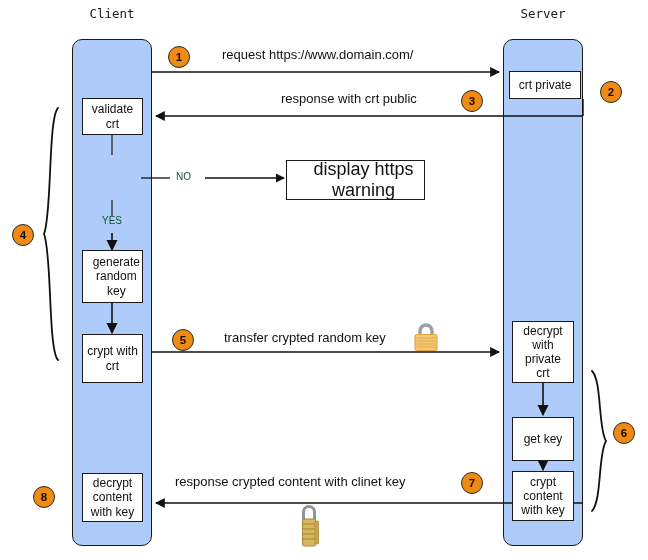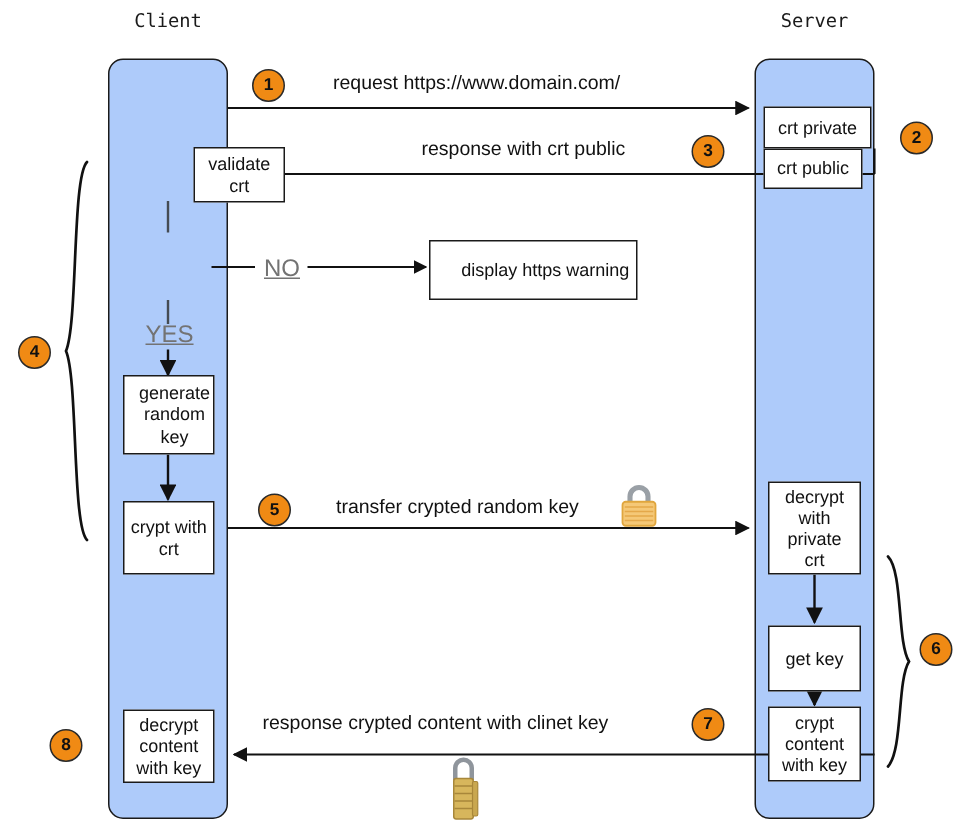--- a/index.html
+++ b/index.html
@@ -74,24 +74,23 @@
     box-sizing: border-box;
   }
   .msg-label {
     position: absolute;
     font-size: 13px;
     color: #111111;
     white-space: nowrap;
   }
   .small-label {
     position: absolute;
-    font-size: 16px;
-    color: #737373;
+    font-size: 10px;
+    color: #14532d;
     white-space: nowrap;
-    text-decoration: underline;
   }
   svg.overlay {
     position: absolute;
     left: 0; top: 0;
     width: 648px;
     height: 560px;
     pointer-events: none;
   }
   .pad-wrap { position: absolute; }
 </style>
@@ -139,21 +138,21 @@
     <path d="M 58 108 C 48 118, 52 215, 44 234 C 52 253, 48 350, 58 360" stroke="#111111" stroke-width="1.8" fill="none" stroke-linecap="round"></path>
 
     <path d="M 592 371 C 602 381, 598 428, 606 441 C 598 454, 602 500, 592 511" stroke="#111111" stroke-width="1.8" fill="none" stroke-linecap="round"></path>
   </svg>
 
   <div class="msg-label" style="left:281px; top:91px;">response with crt public</div>
   <div class="msg-label" style="left:222px; top:47px;">request https://www.domain.com/</div>
   <div class="msg-label" style="left:224px; top:330px;">transfer crypted random key</div>
   <div class="msg-label" style="left:175px; top:474px;">response crypted content with clinet key</div>
 
-  <div class="node" style="left:82px; top:98px; width:61px; height:37px;margin-left:47px;">
+  <div class="node" style="left:82px; top:98px; width:61px; height:37px;">
     <div>
       <span>validate</span>
       <span>crt</span>
     </div>
   </div>
 
 
   <div class="small-label" style="left:97px; top:215px; width:30px; text-align:center;">YES</div>
   <div class="small-label" style="left:176px; top:171px;">NO</div>
 
@@ -173,29 +172,26 @@
   </div>
 
   <div class="node" style="left:82px; top:473px; width:61px; height:49px;">
     <div>
       <span>decrypt</span>
       <span>content</span>
       <span>with key</span>
     </div>
   </div>
 
-  <div class="node" style="left:286px; top:160px; width:139px; height:40px; font-size:12px;padding-left:18px;">
+  <div class="node" style="left:286px; top:160px; width:139px; height:40px; font-size:18px;padding-left:18px;">
     <span>display https warning</span>
   </div>
 
   <div class="node" style="left:509px; top:71px; width:72px; height:28px;">
     <span>crt private</span>
-  </div>
-  <div class="node" style="left:509px; top:99px; width:66px; height:27px;">
-    <span>crt public</span>
   </div>
 
   <div class="node" style="left:512px; top:321px; width:62px; height:62px;">
     <div>
       <span>decrypt</span>
       <span>with</span>
       <span>private</span>
       <span>crt</span>
     </div>
   </div>

